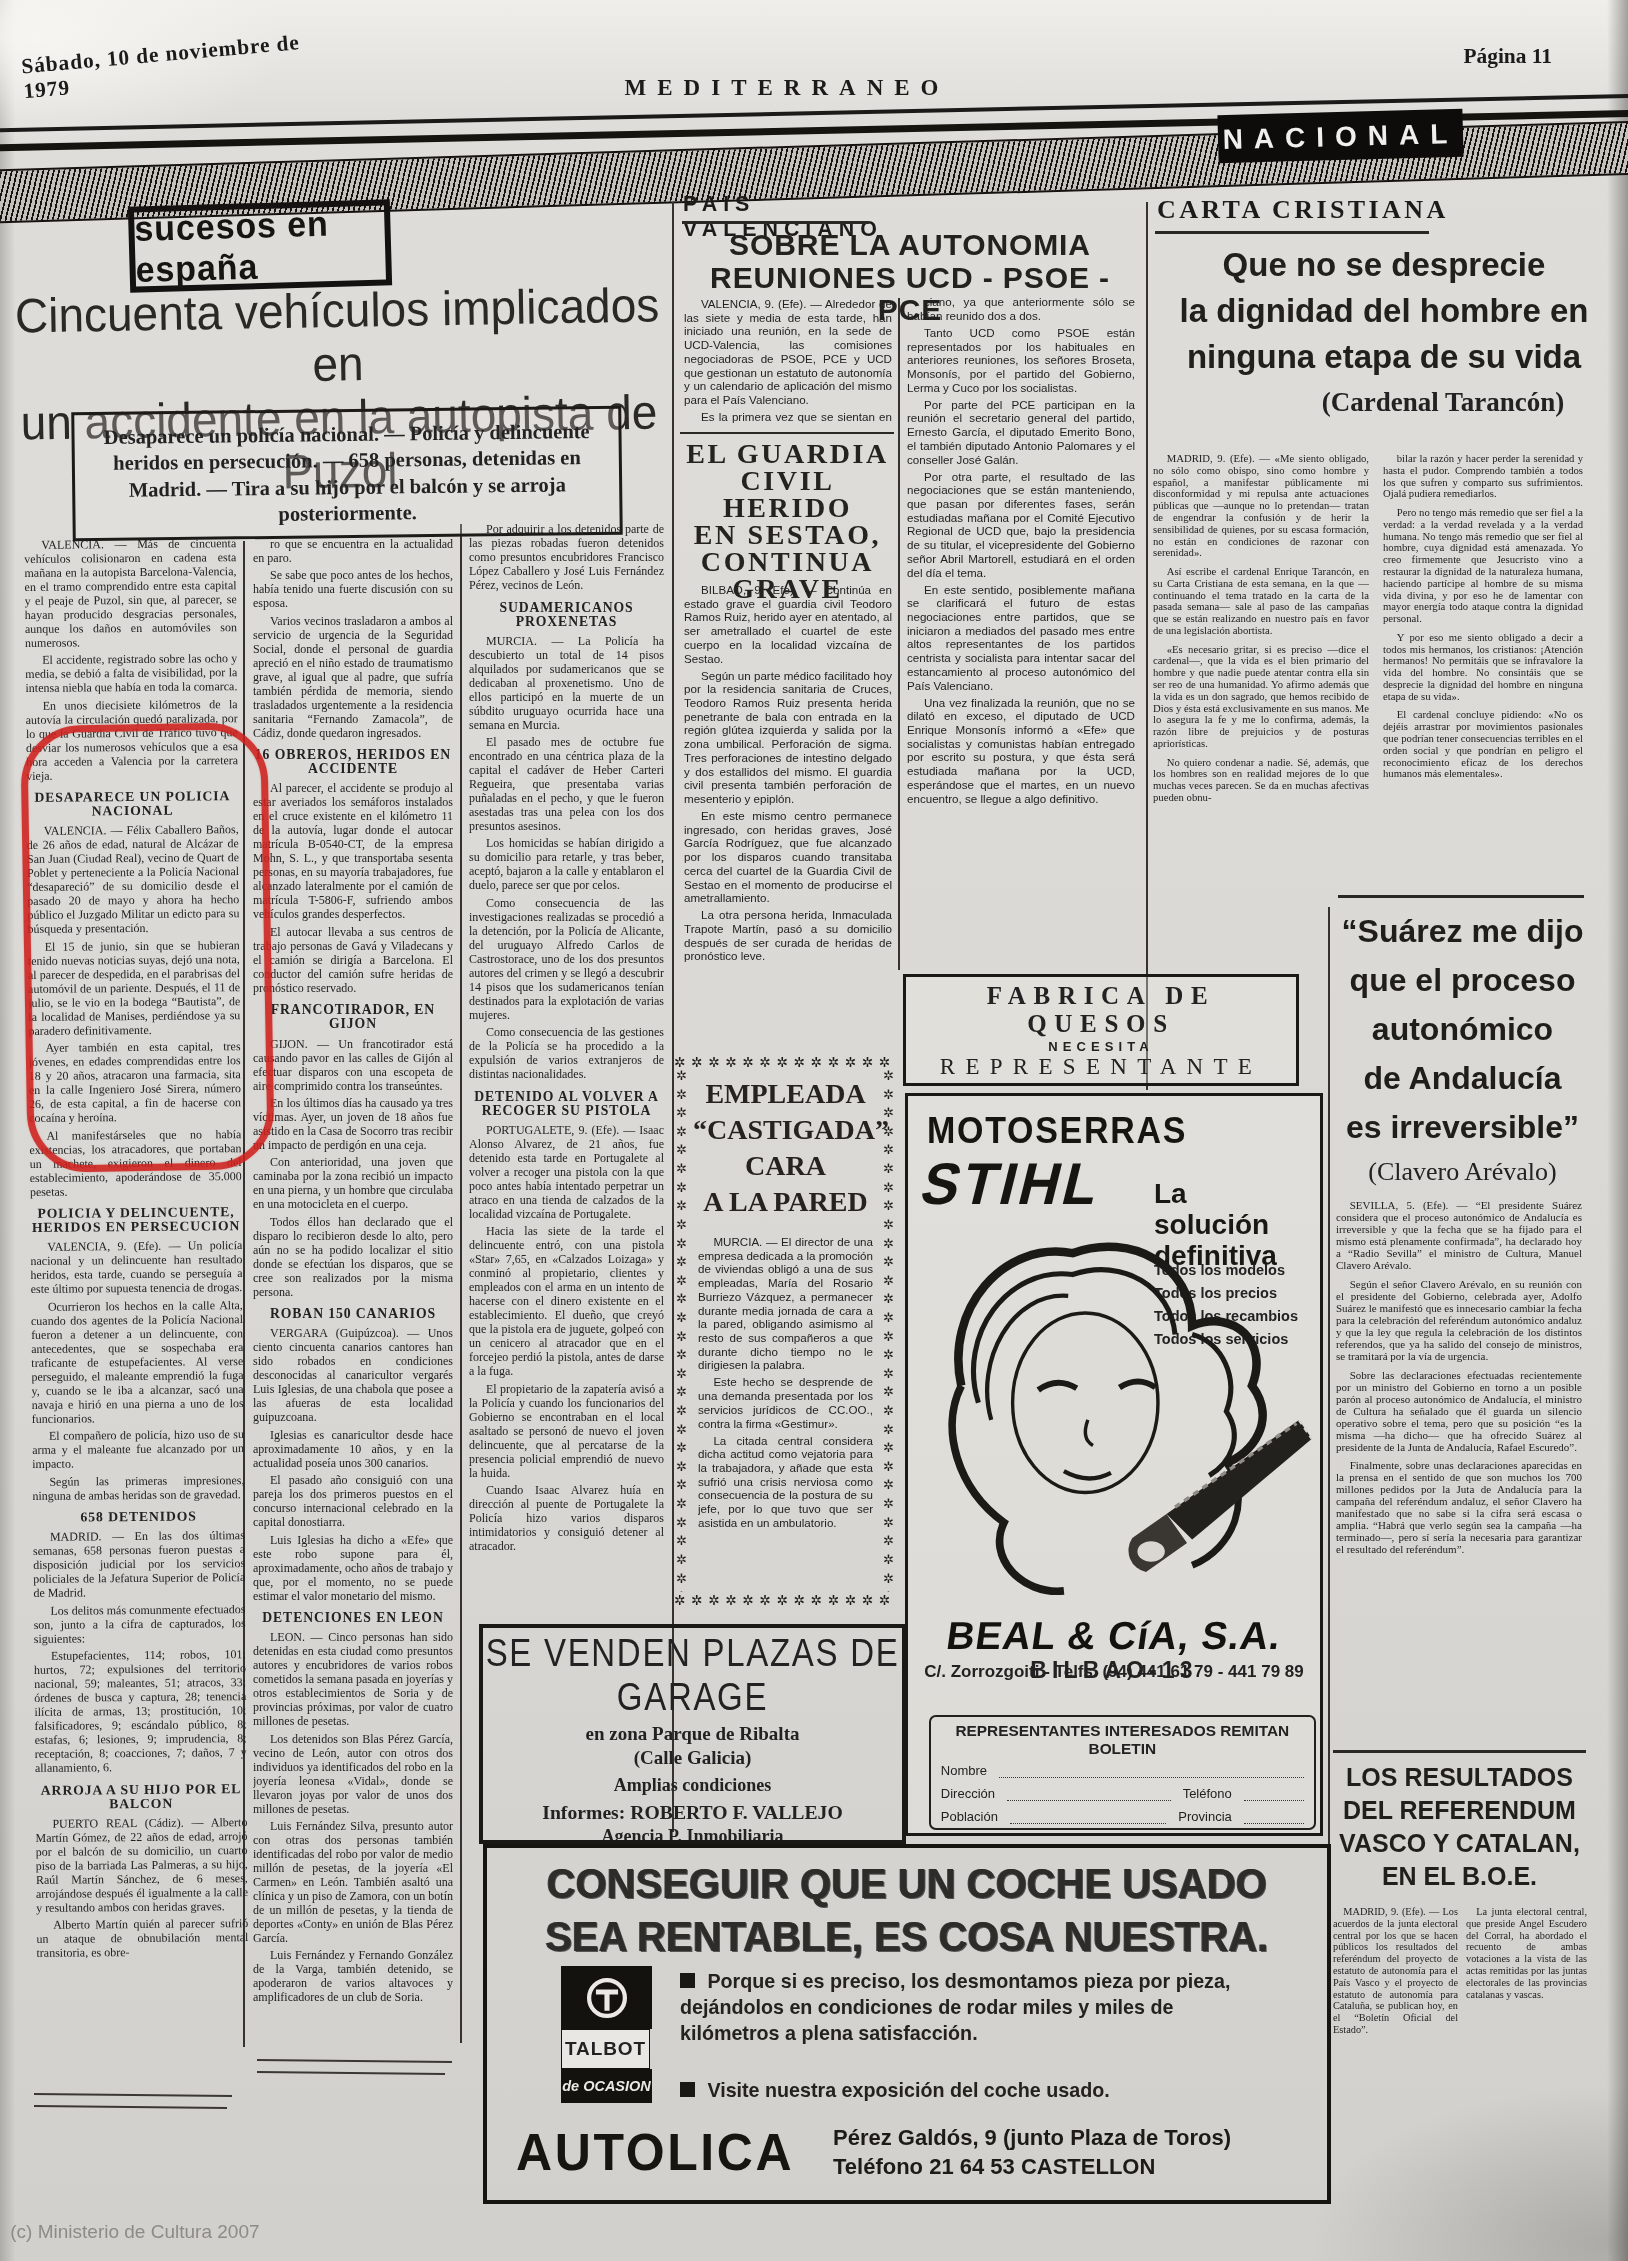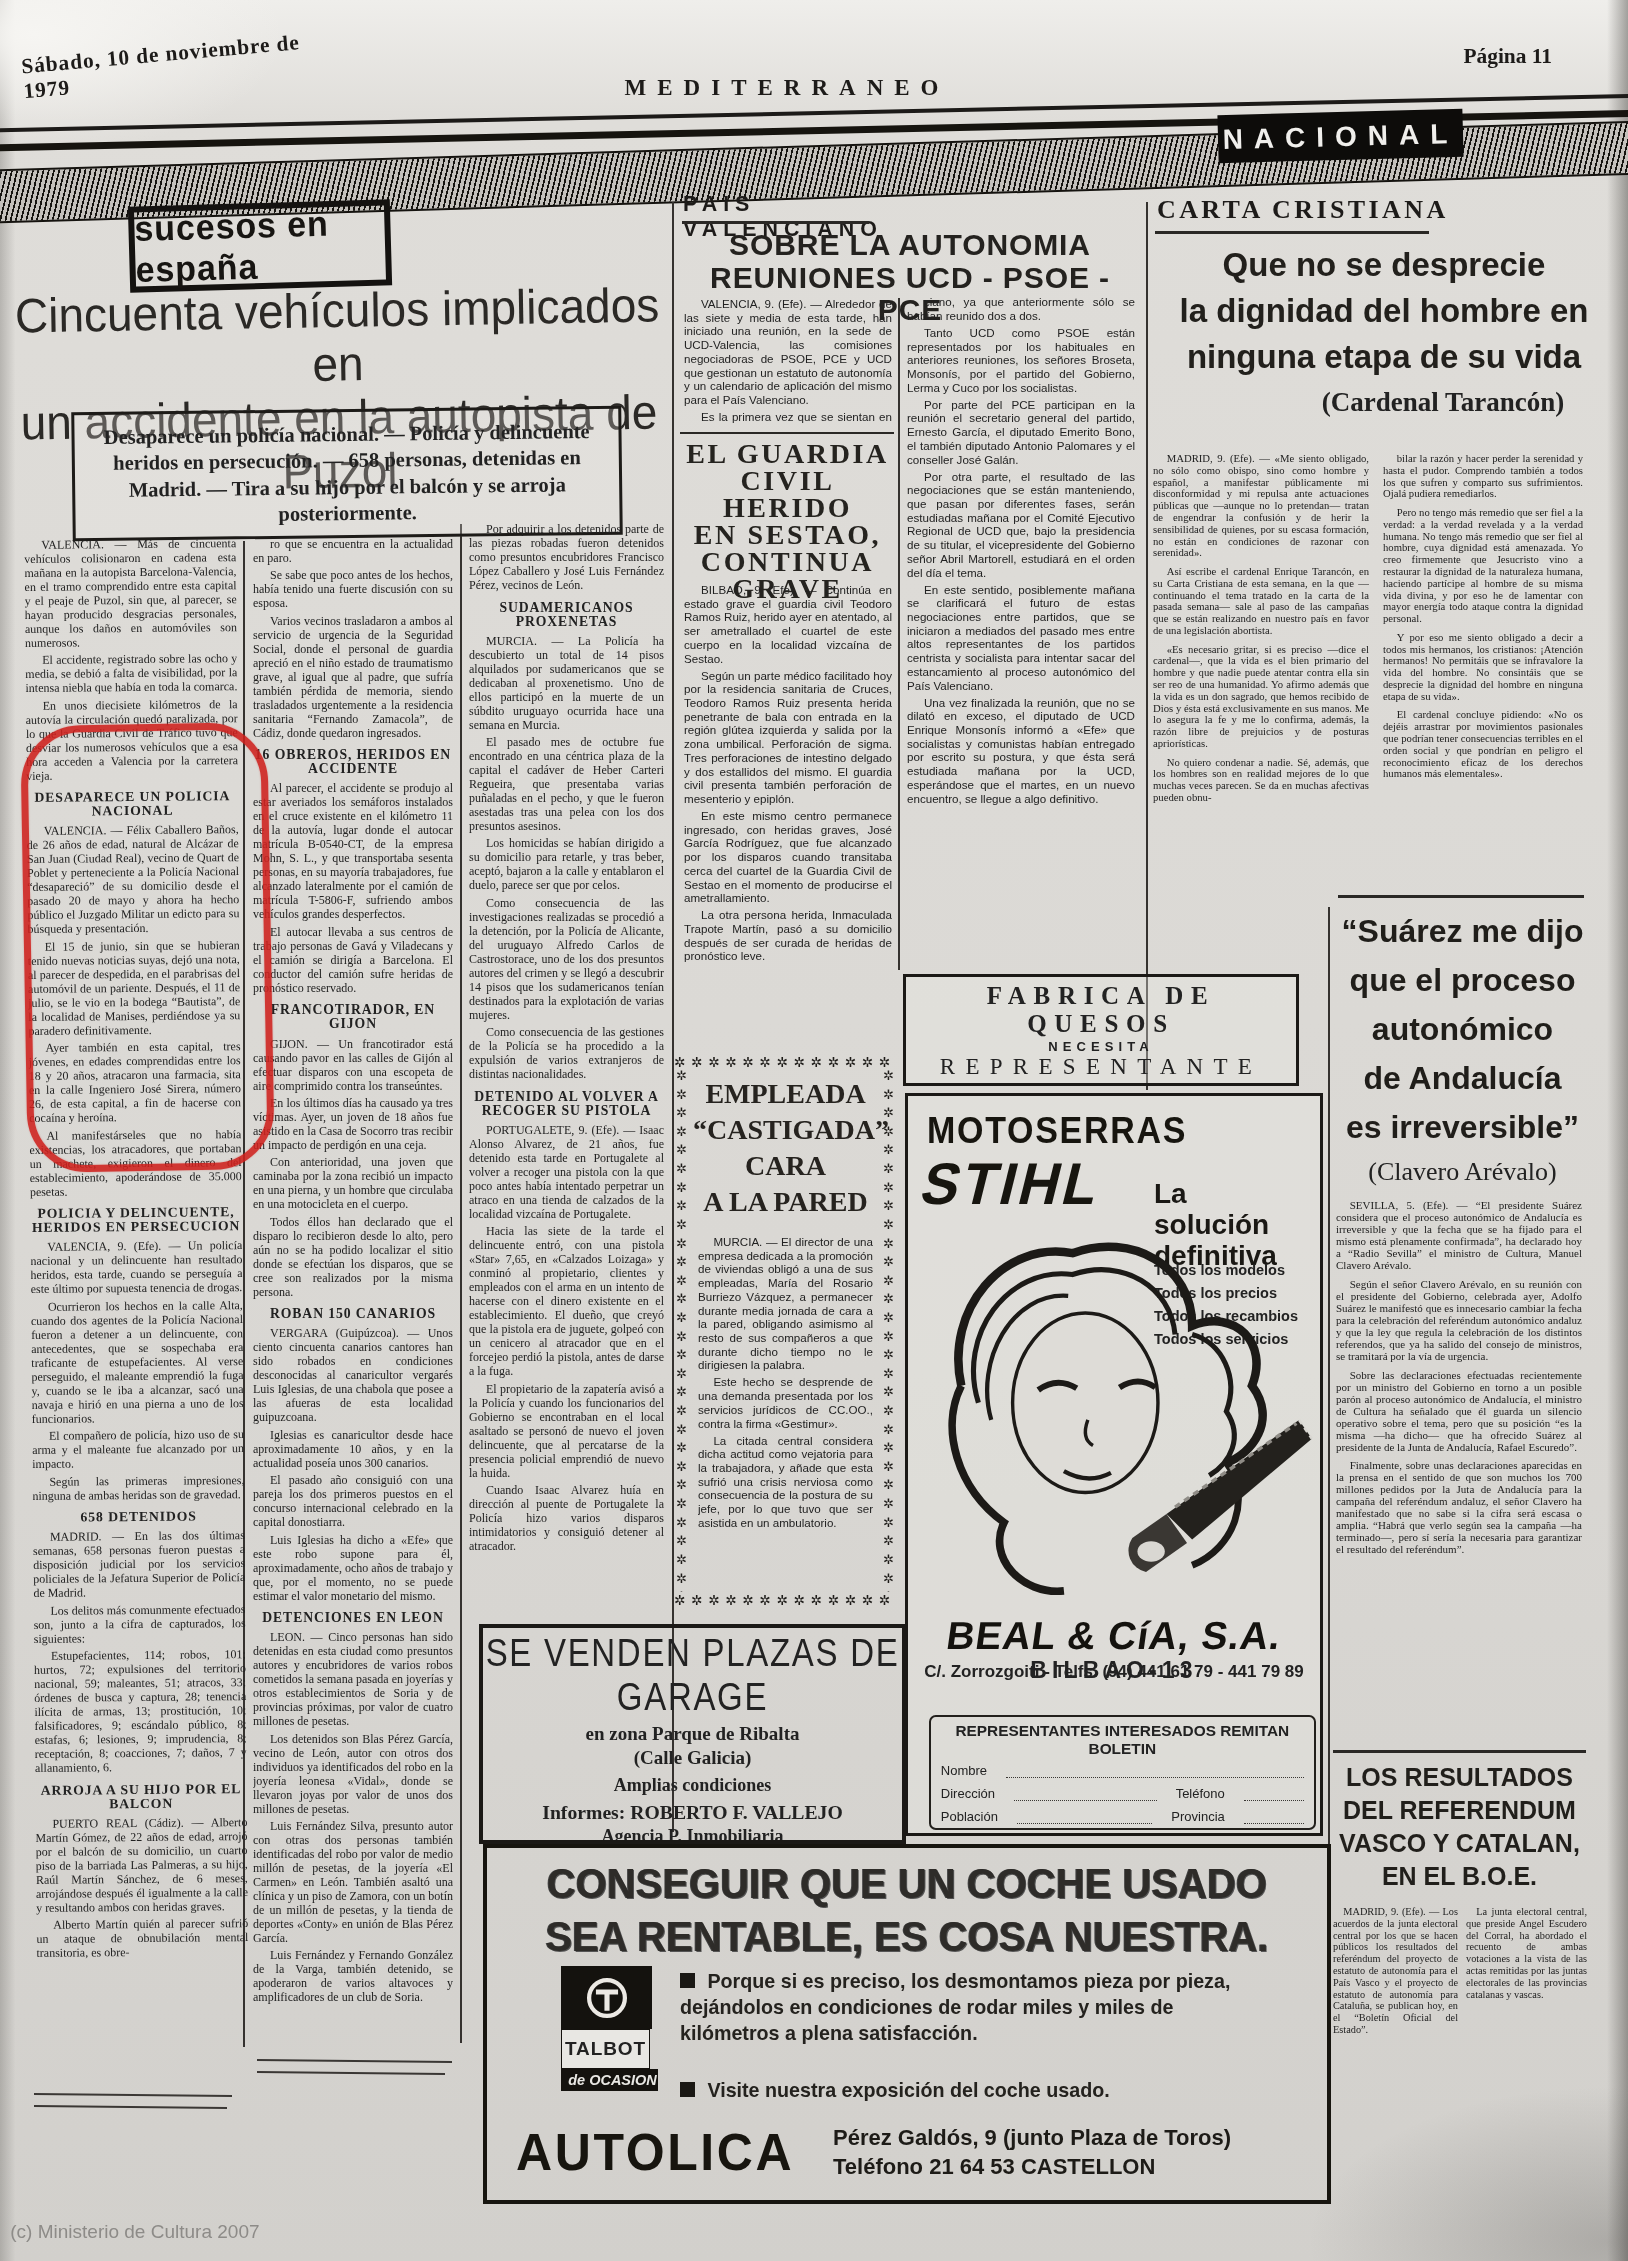--- a/index.html
+++ b/index.html
@@ -83,37 +83,37 @@
   #stihl-brand1{position:absolute;left:19px;top:15.4px;font:bold 34px "Liberation Sans",sans-serif;letter-spacing:1.7px;transform:scaleY(1.1);color:#17150f;}
   #stihl-brand2{position:absolute;left:15.4px;top:55px;font:bold 56px "Liberation Sans",sans-serif;letter-spacing:3.4px;transform:skewX(-14deg) scaleY(1.05);color:#17150f;}
   #stihl-tag{position:absolute;left:246px;top:82px;width:154px;font:bold 28px/31px "Liberation Sans",sans-serif;color:#1a1814;}
   #stihl-features{position:absolute;left:246px;top:163px;width:158px;font:bold 14.5px/23px "Liberation Sans",sans-serif;}
   #stihl-illo{position:absolute;left:1.7px;top:110px;width:407px;height:409px;}
   #stihl-dealer{position:absolute;left:0px;top:518px;width:100%;text-align:center;font:bold 39px "Liberation Sans",sans-serif;transform:skewX(-8deg);letter-spacing:0.9px;color:#14120e;}
   #stihl-addr{position:absolute;left:0;top:566px;width:100%;text-align:center;font:bold 17px "Liberation Sans",sans-serif;}
   #stihl-city{position:absolute;left:0;top:561px;width:100%;text-align:center;font:bold 23px "Liberation Sans",sans-serif;letter-spacing:5.1px;}
   #stihl-form{position:absolute;left:20.5px;top:619px;width:363px;height:101px;border:2.6px solid #22201c;border-radius:6.8px;padding:5.1px 10.3px;}
   #stihl-form .ft{text-align:center;font:bold 15.4px "Liberation Sans",sans-serif;margin-bottom:5.1px;}
-  .frow{display:flex;align-items:flex-end;font:13px "Liberation Sans",sans-serif;margin-bottom:7.7px;gap:19px;}
+  .frow{display:flex;align-items:flex-end;font:13px "Liberation Sans",sans-serif;margin-bottom:7.7px;gap:12px;}
   .ffill{flex:1;border-bottom:1.7px dotted #3a3834;height:12px;}
   
   #garage{left:479px;top:1624px;width:419px;height:212px;border:4.3px solid #1b1916;text-align:center;overflow:hidden;}
   #garage .g1{font:400 33px "Liberation Sans",sans-serif;letter-spacing:1.7px;transform:scaleY(1.15);margin-top:8.6px;}
   #garage .g2{font:bold 19px "Liberation Serif",serif;margin-top:10.3px;}
   #garage .g3{font:bold 19px "Liberation Serif",serif;margin-top:1.7px;}
   #garage .g4{font:bold 18px "Liberation Serif",serif;margin-top:6.8px;}
   #garage .g5{font:bold 19.7px "Liberation Serif",serif;margin-top:5.1px;}
   #garage .g6{font:bold 18px "Liberation Serif",serif;margin-top:1.7px;}
   #talbot{left:483px;top:1844px;width:840px;height:352px;border:4.3px solid #17150f;overflow:hidden;}
   #talbot-h{text-align:center;font:bold 40px/50px "Liberation Sans",sans-serif;letter-spacing:0px;margin-top:12px;color:#2e2c29;
     text-shadow:0.9px 0.9px 0 #555,-0.9px 0 0 #444;transform:scaleY(1.05);}
   #talbot-logo{position:absolute;left:74px;top:118px;width:94px;height:147px;}
   #tl-top{width:91px;height:63px;background:#14120e;display:flex;align-items:center;justify-content:center;}
   #tl-mid{width:87px;height:38px;border:1.7px solid #14120e;background:#e8e7e3;display:flex;align-items:center;justify-content:center;font:bold 19px "Liberation Sans",sans-serif;letter-spacing:0.9px;}
-  #tl-bot{width:91px;height:22px;background:#14120e;color:#e9e8e4;display:flex;align-items:center;justify-content:center;font:italic bold 14.5px "Liberation Sans",sans-serif;padding-left:6px;}
+  #tl-bot{width:91px;height:34px;background:#14120e;color:#e9e8e4;display:flex;align-items:center;justify-content:center;font:italic bold 14.5px "Liberation Sans",sans-serif;}
   .bullet-item{position:absolute;font:bold 19.7px/26px "Liberation Sans",sans-serif;color:#24221e;}
   .sq{display:inline-block;width:15.4px;height:15.4px;background:#1a1814;margin-right:12px;}
   #talbot-name{position:absolute;left:29px;top:275px;font:bold 50px "Liberation Sans",sans-serif;letter-spacing:2.6px;transform:scaleY(1.05);color:#17150f;}
   #talbot-addr{position:absolute;left:346px;top:275px;width:479px;font:bold 22px/29px "Liberation Sans",sans-serif;color:#1d1b17;}
   
   #carta-label{left:1157px;top:195px;font:bold 26px "Liberation Serif",serif;letter-spacing:3.4px;}
   #carta-rule{left:1155px;top:231px;width:274px;}
   #carta-headline{left:1148px;top:243px;width:472px;text-align:center;font:bold 33px/45px "Liberation Sans",sans-serif;color:#22201c;transform:scaleY(1.02);}
   #carta-byline{left:1266px;top:387px;width:354px;text-align:center;font:bold 27px "Liberation Serif",serif;}
   #carta-cola{left:1153px;top:453px;width:216px;height:469px;font-size:10.7px;line-height:11.8px;}

